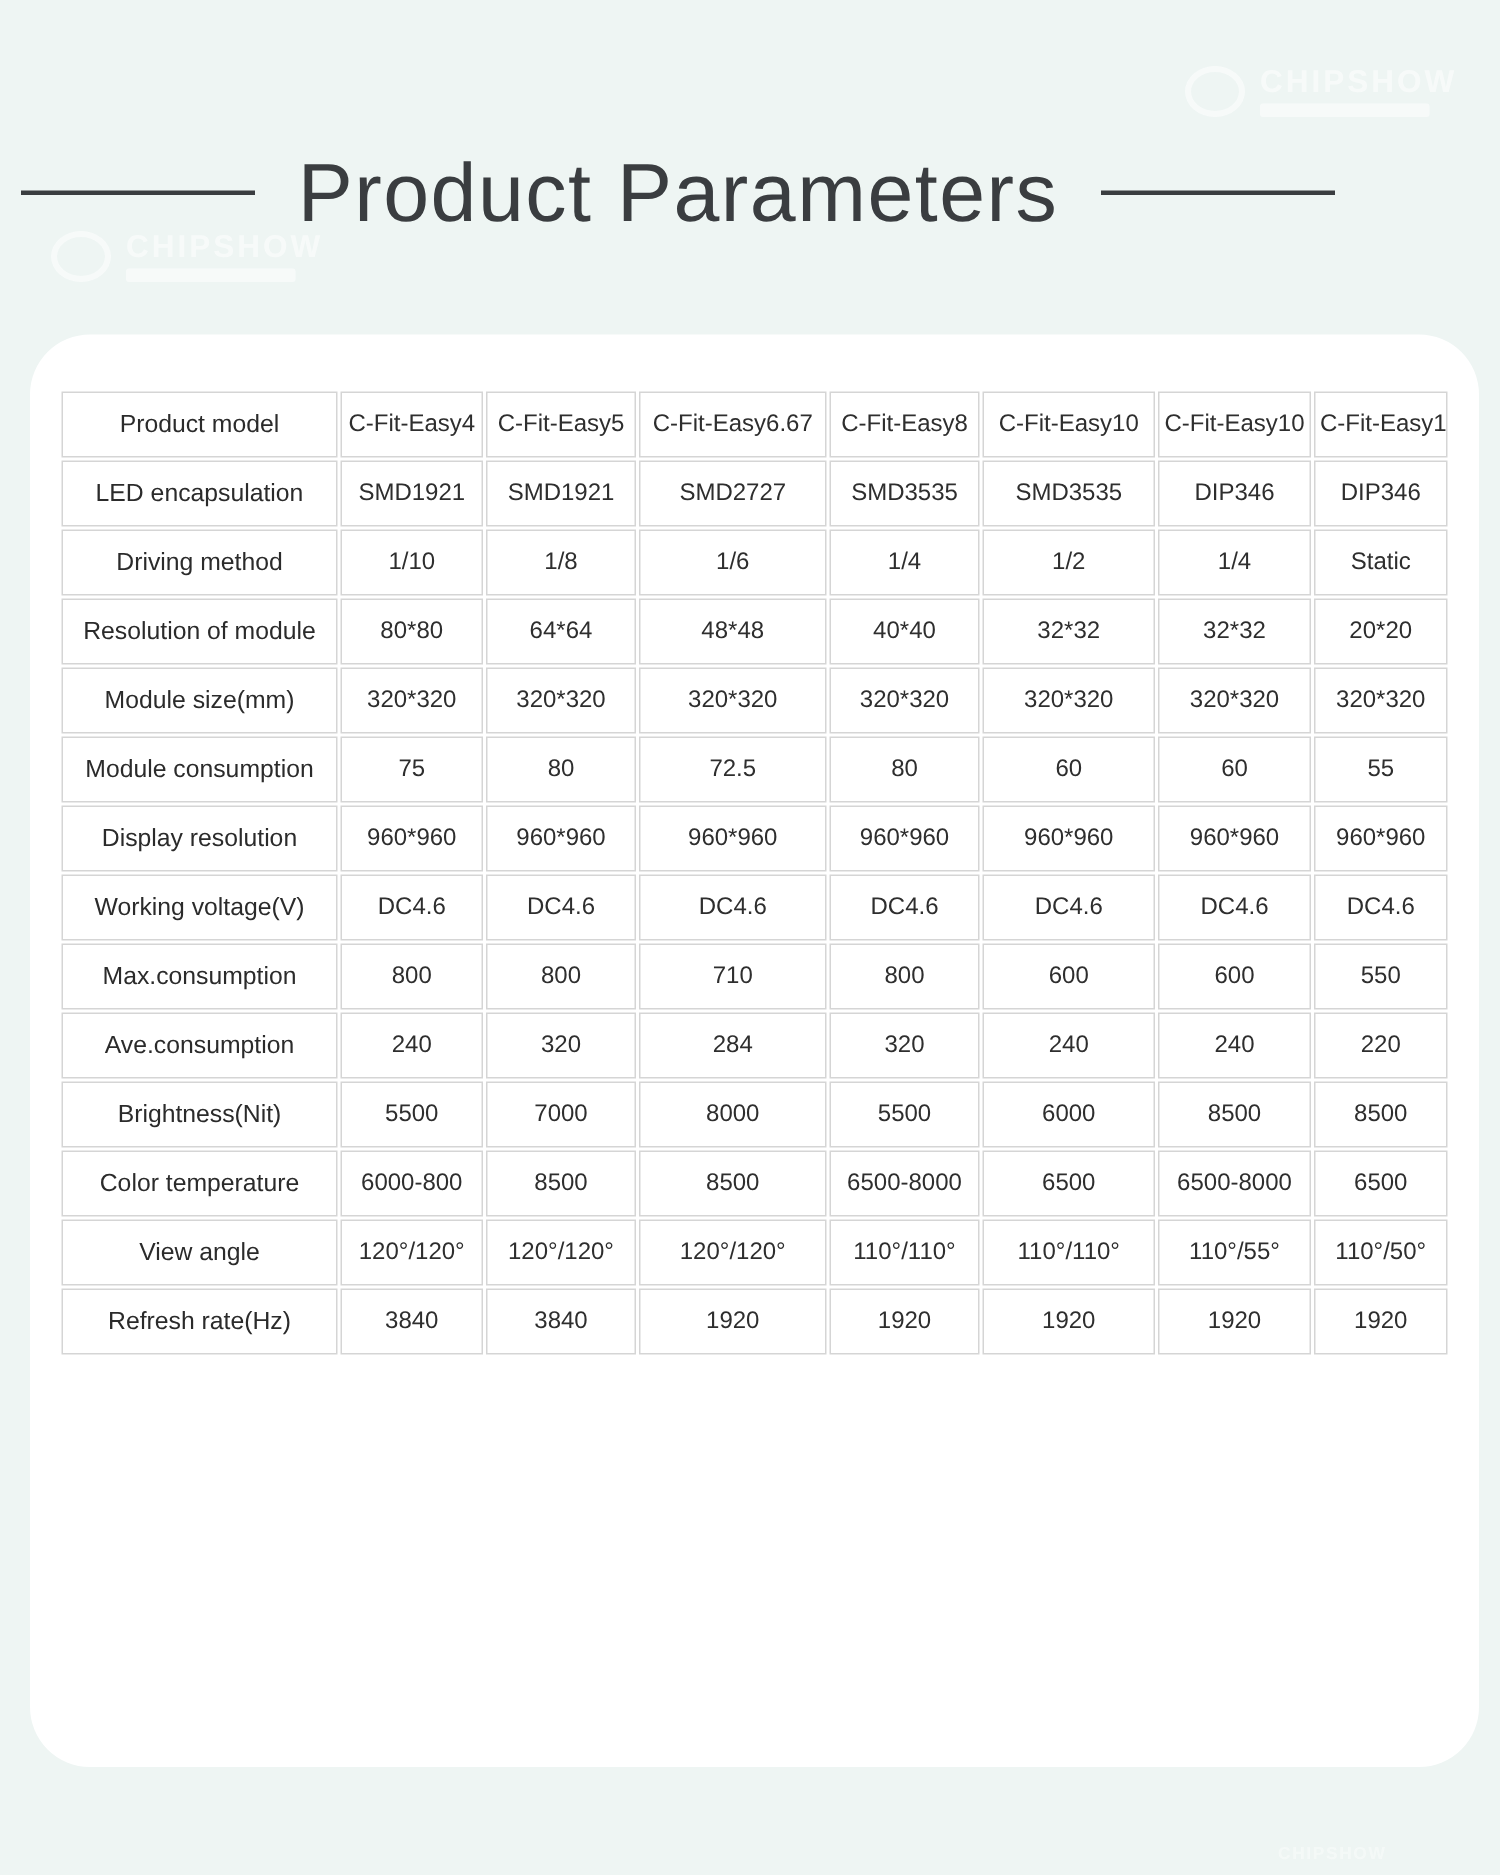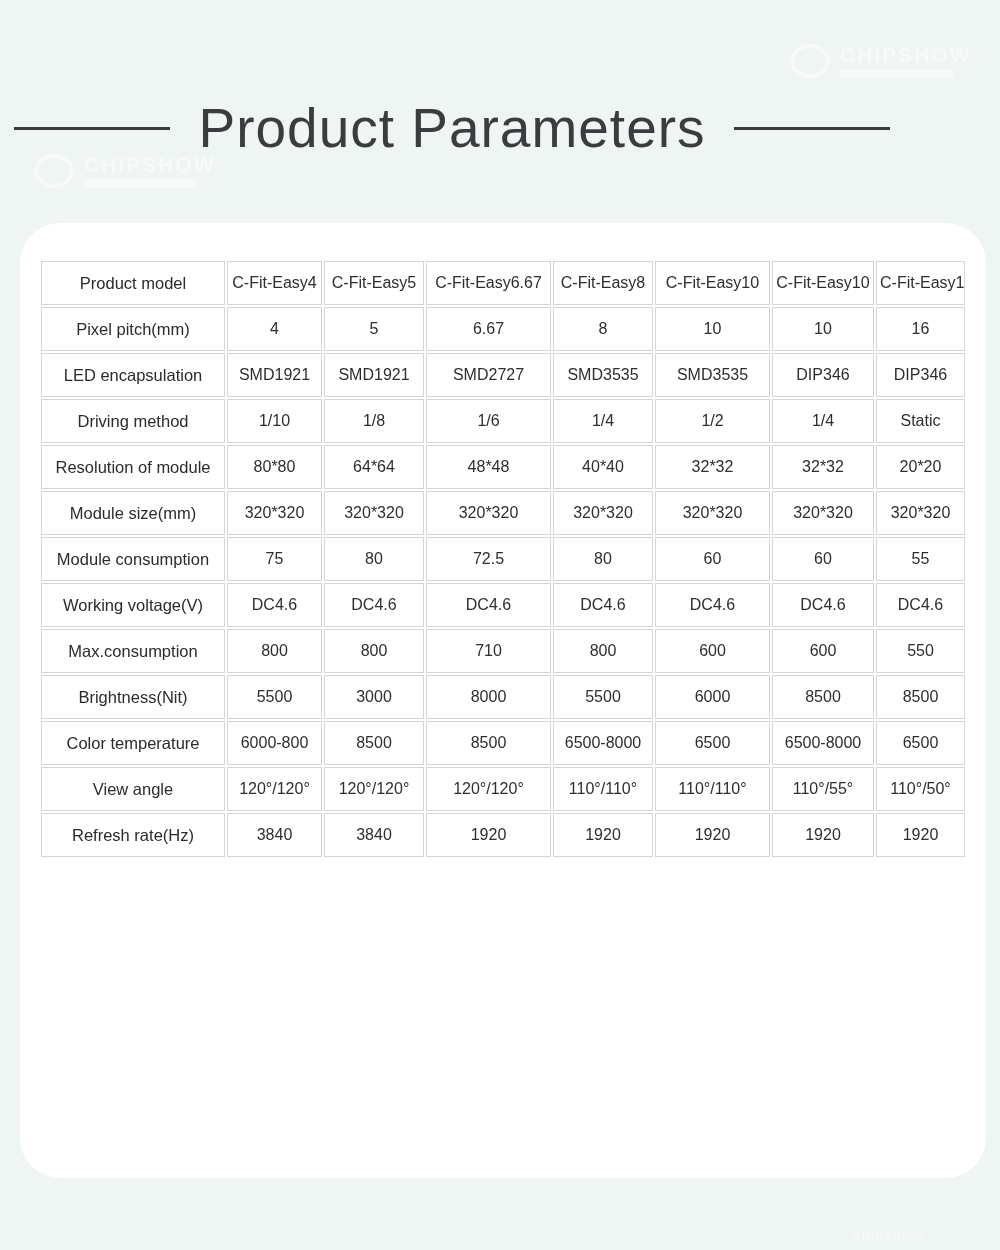--- a/index.html
+++ b/index.html
@@ -153,30 +153,20 @@
           <td class="label-cell">Product model</td>
           <td class="value-cell">C-Fit-Easy4</td>
           <td class="value-cell">C-Fit-Easy5</td>
           <td class="value-cell">C-Fit-Easy6.67</td>
           <td class="value-cell">C-Fit-Easy8</td>
           <td class="value-cell">C-Fit-Easy10</td>
           <td class="value-cell">C-Fit-Easy10</td>
           <td class="value-cell">C-Fit-Easy16</td>
         </tr>
         <tr>
-          <td class="label-cell">Pixel pitch(mm)</td>
-          <td class="value-cell">4</td>
-          <td class="value-cell">5</td>
-          <td class="value-cell">6.67</td>
-          <td class="value-cell">8</td>
-          <td class="value-cell">10</td>
-          <td class="value-cell">10</td>
-          <td class="value-cell">16</td>
-        </tr>
-        <tr>
           <td class="label-cell">LED encapsulation</td>
           <td class="value-cell">SMD1921</td>
           <td class="value-cell">SMD1921</td>
           <td class="value-cell">SMD2727</td>
           <td class="value-cell">SMD3535</td>
           <td class="value-cell">SMD3535</td>
           <td class="value-cell">DIP346</td>
           <td class="value-cell">DIP346</td>
         </tr>
         <tr>
@@ -213,43 +203,63 @@
           <td class="label-cell">Module consumption</td>
           <td class="value-cell">75</td>
           <td class="value-cell">80</td>
           <td class="value-cell">72.5</td>
           <td class="value-cell">80</td>
           <td class="value-cell">60</td>
           <td class="value-cell">60</td>
           <td class="value-cell">55</td>
         </tr>
         <tr>
+          <td class="label-cell">Display resolution</td>
+          <td class="value-cell">960*960</td>
+          <td class="value-cell">960*960</td>
+          <td class="value-cell">960*960</td>
+          <td class="value-cell">960*960</td>
+          <td class="value-cell">960*960</td>
+          <td class="value-cell">960*960</td>
+          <td class="value-cell">960*960</td>
+        </tr>
+        <tr>
           <td class="label-cell">Working voltage(V)</td>
           <td class="value-cell">DC4.6</td>
           <td class="value-cell">DC4.6</td>
           <td class="value-cell">DC4.6</td>
           <td class="value-cell">DC4.6</td>
           <td class="value-cell">DC4.6</td>
           <td class="value-cell">DC4.6</td>
           <td class="value-cell">DC4.6</td>
         </tr>
         <tr>
           <td class="label-cell">Max.consumption</td>
           <td class="value-cell">800</td>
           <td class="value-cell">800</td>
           <td class="value-cell">710</td>
           <td class="value-cell">800</td>
           <td class="value-cell">600</td>
           <td class="value-cell">600</td>
           <td class="value-cell">550</td>
         </tr>
         <tr>
+          <td class="label-cell">Ave.consumption</td>
+          <td class="value-cell">240</td>
+          <td class="value-cell">320</td>
+          <td class="value-cell">284</td>
+          <td class="value-cell">320</td>
+          <td class="value-cell">240</td>
+          <td class="value-cell">240</td>
+          <td class="value-cell">220</td>
+        </tr>
+        <tr>
           <td class="label-cell">Brightness(Nit)</td>
           <td class="value-cell">5500</td>
-          <td class="value-cell">3000</td>
+          <td class="value-cell">7000</td>
           <td class="value-cell">8000</td>
           <td class="value-cell">5500</td>
           <td class="value-cell">6000</td>
           <td class="value-cell">8500</td>
           <td class="value-cell">8500</td>
         </tr>
         <tr>
           <td class="label-cell">Color temperature</td>
           <td class="value-cell">6000-800</td>
           <td class="value-cell">8500</td>

